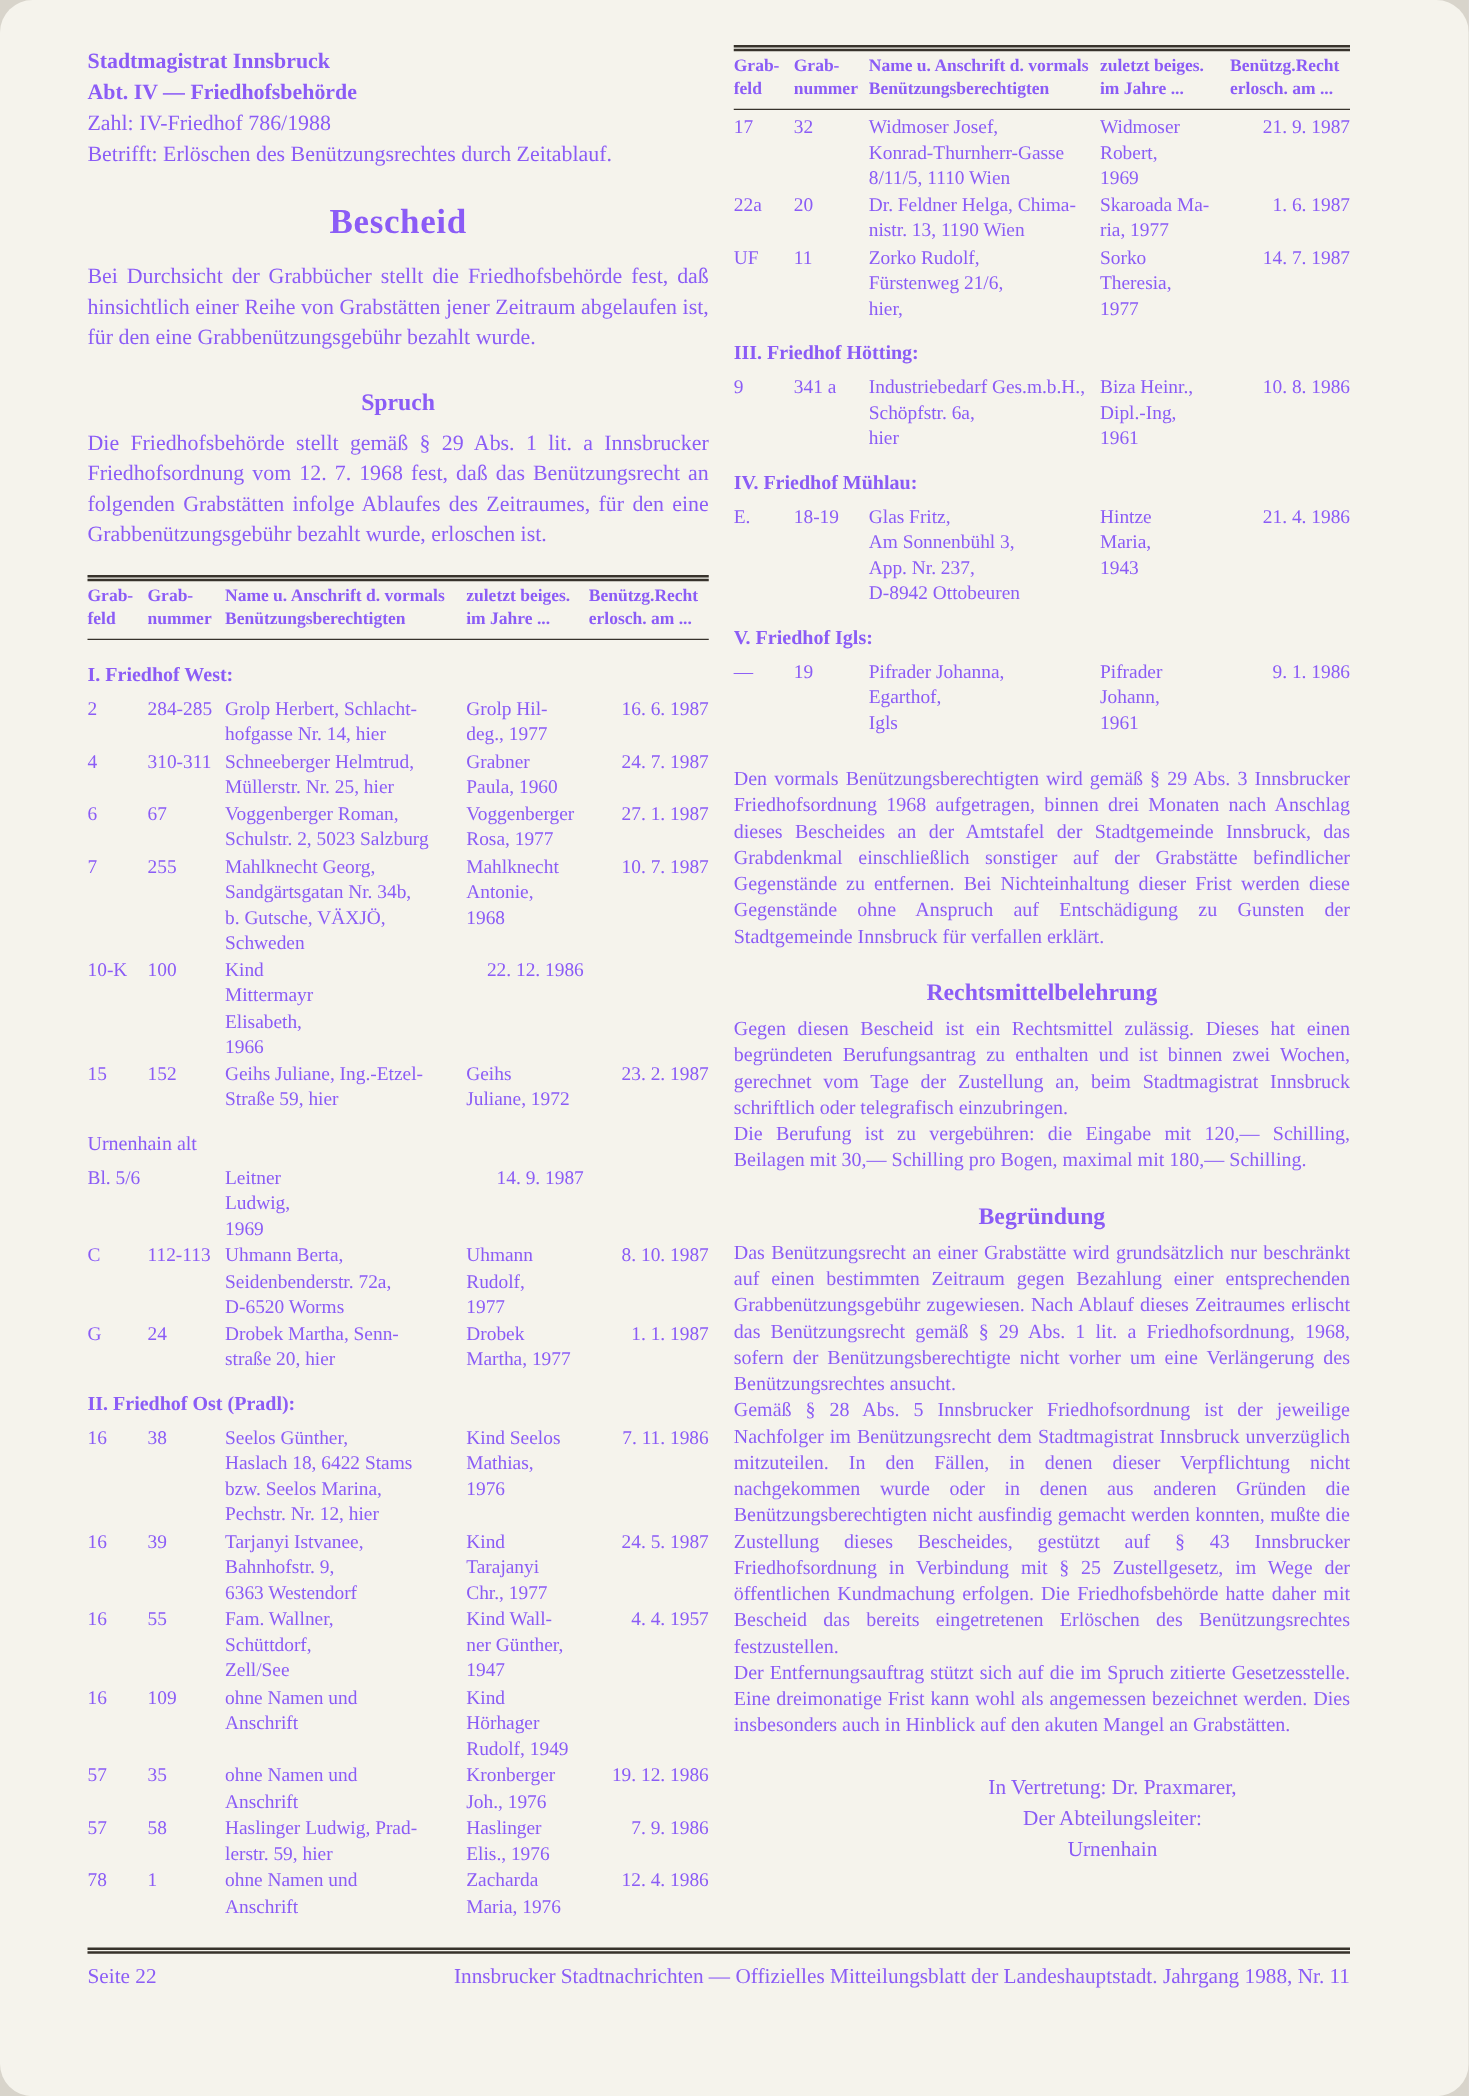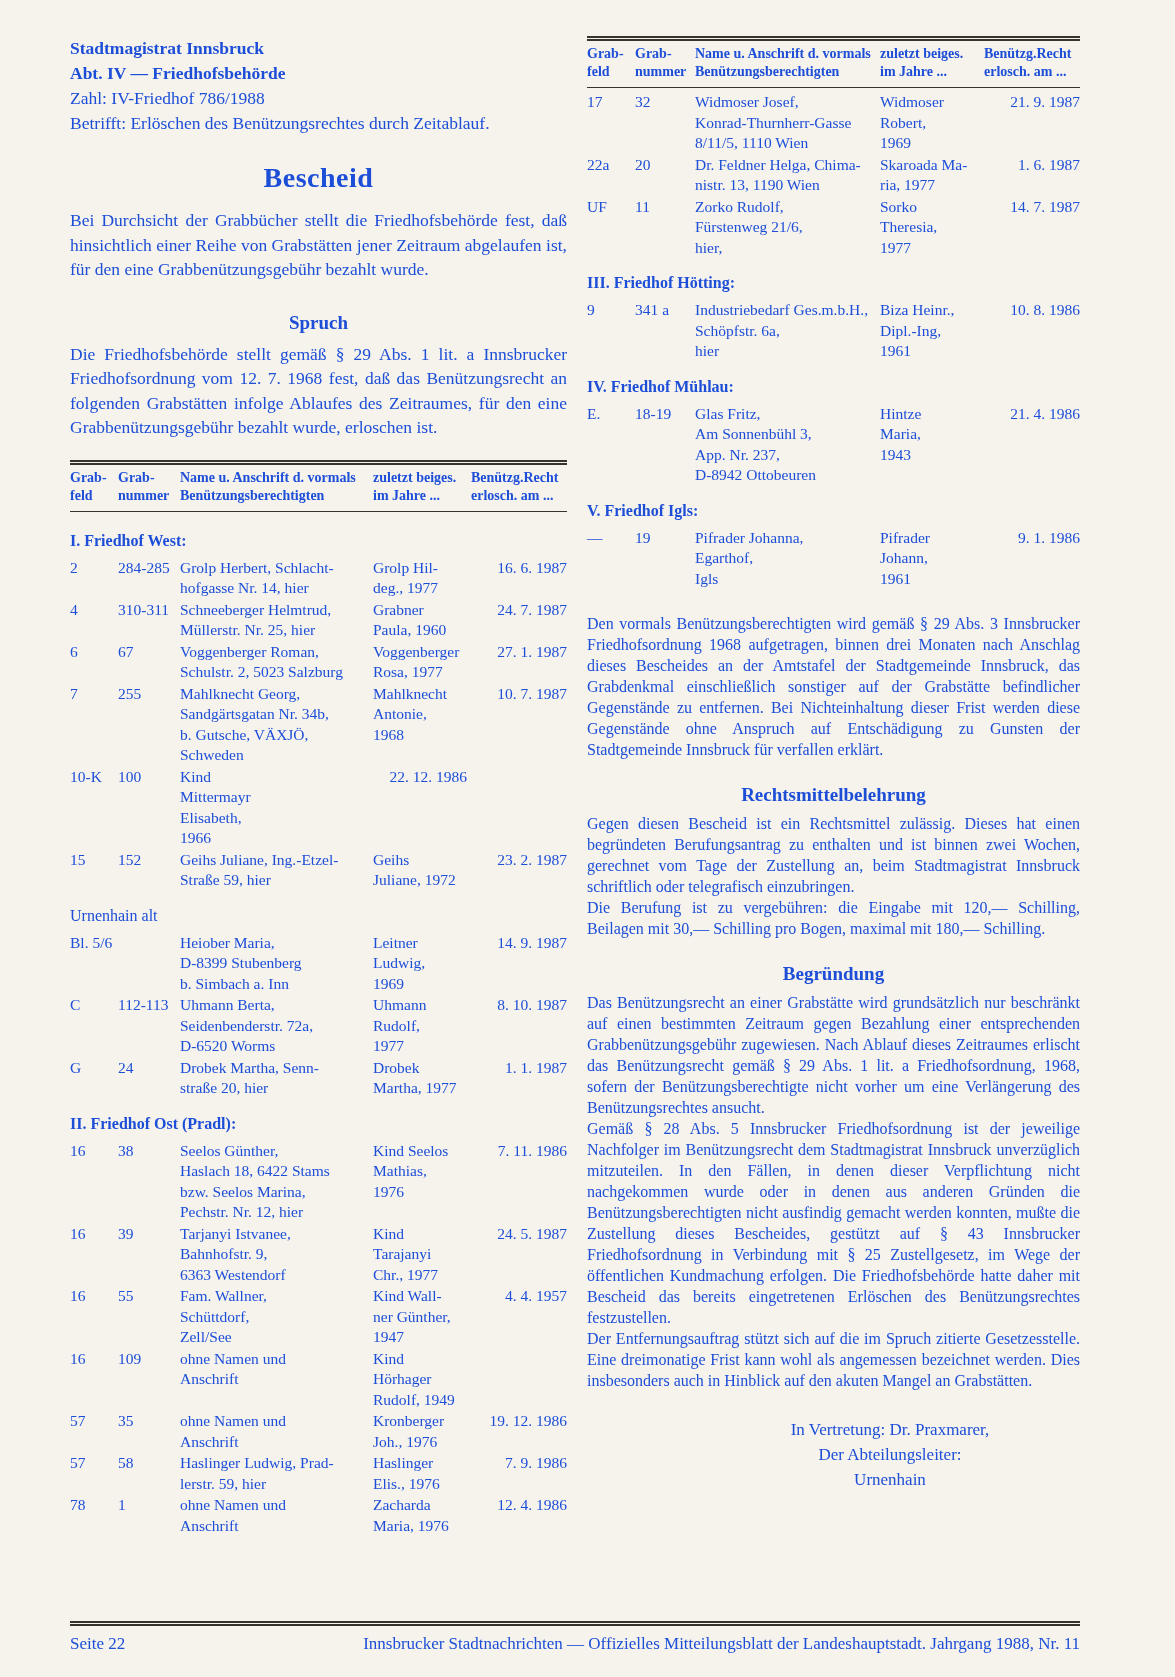--- a/index.html
+++ b/index.html
@@ -2,24 +2,25 @@
 <html><head>
 <meta charset="utf-8">
 <style>
   * { box-sizing: border-box; }
   html, body { margin: 0; padding: 0; background: #d8d4cb; }
   .page {
     position: relative;
     width: 1175px;
     height: 1677px;
     background: #f5f3ec;
-    color: #1d4ed8;
+    color: #8b5cf6;
     font-family: "Liberation Serif", "DejaVu Serif", serif;
     overflow: hidden;
     margin: 0 auto;
+    border-radius: 26px;
   }
   .content {
     position: absolute;
     left: 70px;
     top: 36px;
     width: 1010px;
     display: flex;
     gap: 20px;
   }
   .col-left { flex: 0 0 497px; width: 497px; }
@@ -64,21 +65,21 @@
     margin-left: auto;
     margin-right: 10px;
     text-align: center;
     font-size: 17px;
     line-height: 25px;
   }
 
   .footer {
     position: absolute;
     left: 70px;
-    top: 1621px;
+    top: 1558px;
     width: 1010px;
     border-top: 5px double #37322b;
     padding-top: 7px;
     display: flex;
     justify-content: space-between;
     font-size: 17px;
     line-height: 22px;
   }
   .footer .pub-title { text-align: right; flex: 1; padding-left: 40px; }
 </style>
@@ -171,23 +172,20 @@
               <div class="tcell c3">Geihs Juliane, Ing.-Etzel-
 Straße 59, hier</div>
               <div class="tcell c4">Geihs
 Juliane, 1972</div>
               <div class="tcell c5">23. 2. 1987</div>
             </div>
             <div class="tsec tsec-normal">Urnenhain alt</div>
             <div class="trow">
               <div class="tcell c1">Bl. 5/6</div>
               <div class="tcell c2"></div>
-              <div class="tcell c3">Heiober Maria,
-D-8399 Stubenberg
-b. Simbach a. Inn</div>
               <div class="tcell c4">Leitner
 Ludwig,
 1969</div>
               <div class="tcell c5">14. 9. 1987</div>
             </div>
             <div class="trow">
               <div class="tcell c1">C</div>
               <div class="tcell c2">112-113</div>
               <div class="tcell c3">Uhmann Berta,
 Seidenbenderstr. 72a,

